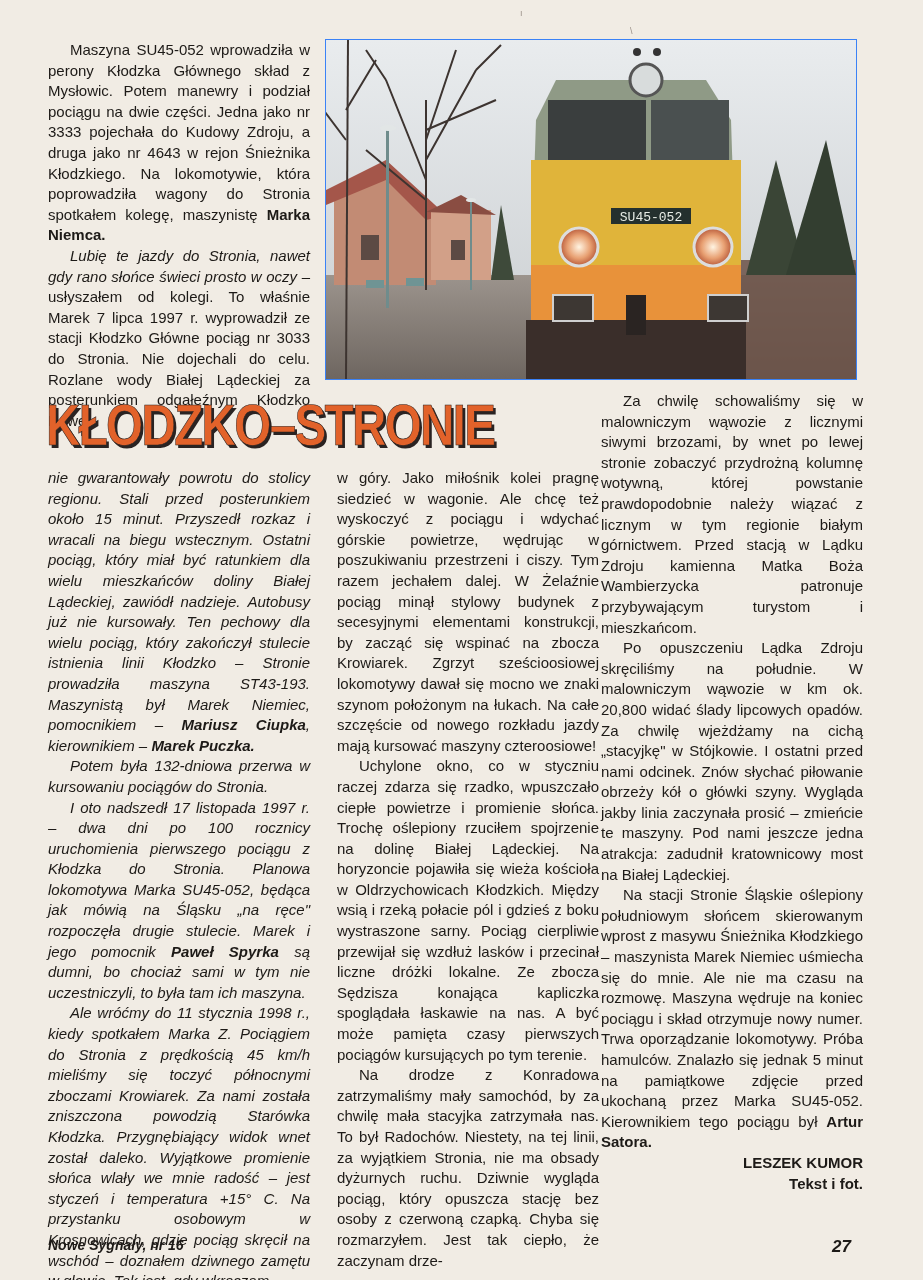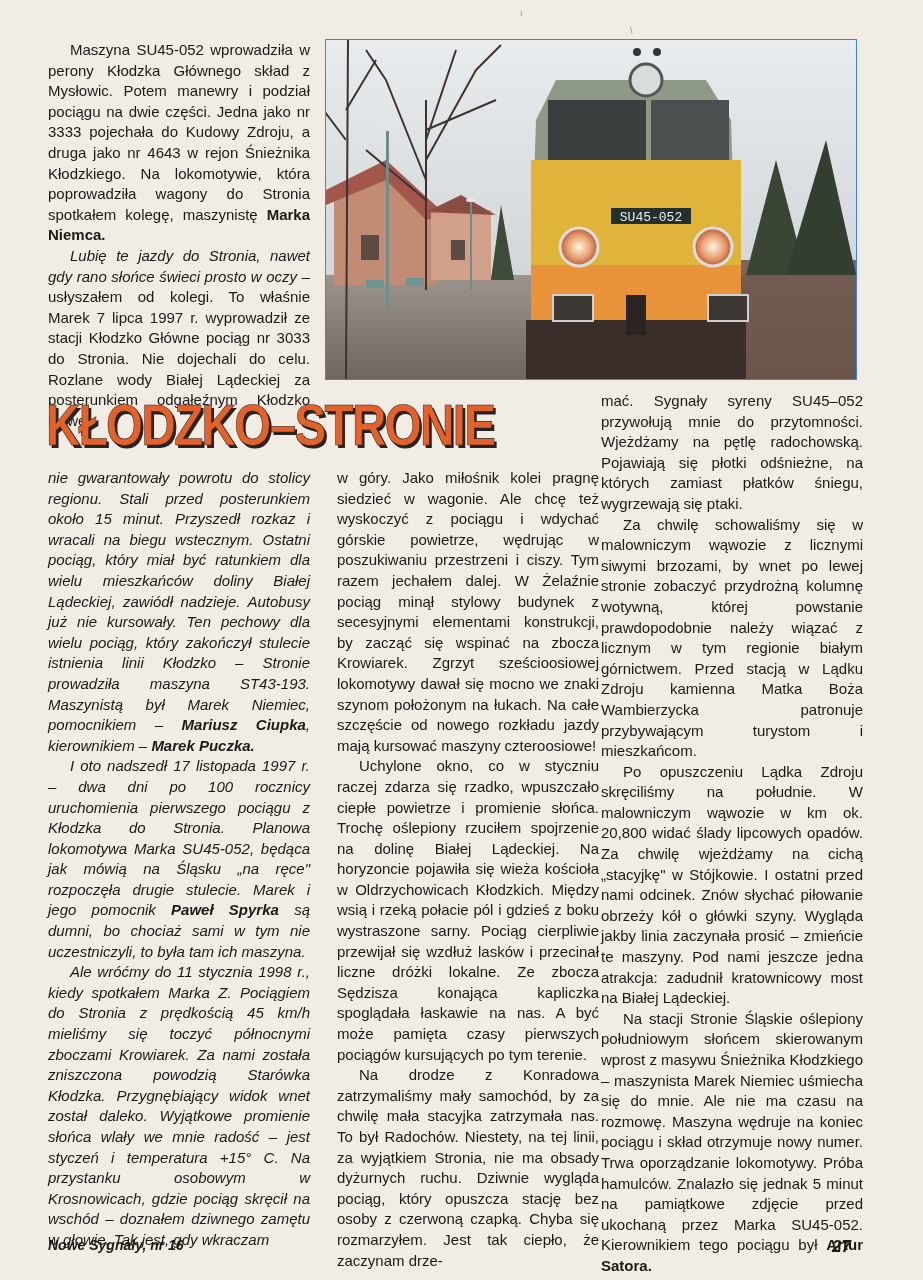--- a/index.html
+++ b/index.html
@@ -134,30 +134,30 @@
       <rect x="382" y="255" width="40" height="26" fill="#3d3733" stroke="#cfcfcf" stroke-width="2"></rect>
       <rect x="300" y="255" width="20" height="40" fill="#2a2422"></rect>
     </g>
   </svg>
 </div>
 
 <div id="title">KŁODZKO–STRONIE</div>
 
 <div id="col-left" class="col">
     <p class="noindent"><span>nie gwarantowały powrotu do stolicy regionu. Stali przed posterunkiem około 15 minut. Przyszedł rozkaz i wracali na biegu wstecznym. Ostatni pociąg, który miał być ratunkiem dla wielu mieszkańców doliny Białej Lądeckiej, zawiódł nadzieje. Autobusy już nie kursowały. Ten pechowy dla wielu pociąg, który zakończył stulecie istnienia linii Kłodzko – Stronie prowadziła maszyna ST43-193. Maszynistą był Marek Niemiec, pomocnikiem – </span><b>Mariusz Ciupka</b><span>, kierownikiem – </span><b>Marek Puczka.</b></p>
+    <p><span>Potem była 132-dniowa przerwa w kursowaniu pociągów do Stronia.</span></p>
     <p><span>I oto nadszedł 17 listopada 1997 r. – dwa dni po 100 rocznicy uruchomienia pierwszego pociągu z Kłodzka do Stronia. Planowa lokomotywa Marka SU45-052, będąca jak mówią na Śląsku „na ręce" rozpoczęła drugie stulecie. Marek i jego pomocnik </span><b>Paweł Spyrka</b><span> są dumni, bo chociaż sami w tym nie uczestniczyli, to była tam ich maszyna.</span></p>
     <p><span>Ale wróćmy do 11 stycznia 1998 r., kiedy spotkałem Marka Z. Pociągiem do Stronia z prędkością 45 km/h mieliśmy się toczyć północnymi zboczami Krowiarek. Za nami została zniszczona powodzią Starówka Kłodzka. Przygnębiający widok wnet został daleko. Wyjątkowe promienie słońca wlały we mnie radość – jest styczeń i temperatura +15° C. Na przystanku osobowym w Krosnowicach, gdzie pociąg skręcił na wschód – doznałem dziwnego zamętu w głowie. Tak jest, gdy wkraczam</span></p>
   </div>
 <div id="col-mid" class="col">
     <p class="noindent"><span>w góry. Jako miłośnik kolei pragnę siedzieć w wagonie. Ale chcę też wyskoczyć z pociągu i wdychać górskie powietrze, wędrując w poszukiwaniu przestrzeni i ciszy. Tym razem jechałem dalej. W Żelaźnie pociąg minął stylowy budynek z secesyjnymi elementami konstrukcji, by zacząć się wspinać na zbocza Krowiarek. Zgrzyt sześcioosiowej lokomotywy dawał się mocno we znaki szynom położonym na łukach. Na całe szczęście od nowego rozkładu jazdy mają kursować maszyny czteroosiowe!</span></p>
     <p><span>Uchylone okno, co w styczniu raczej zdarza się rzadko, wpuszczało ciepłe powietrze i promienie słońca. Trochę oślepiony rzuciłem spojrzenie na dolinę Białej Lądeckiej. Na horyzoncie pojawiła się wieża kościoła w Oldrzychowicach Kłodzkich. Między wsią i rzeką połacie pól i gdzieś z boku wystraszone sarny. Pociąg cierpliwie przewijał się wzdłuż lasków i przecinał liczne dróżki lokalne. Ze zbocza Sędzisza konająca kapliczka spoglądała łaskawie na nas. A być może pamięta czasy pierwszych pociągów kursujących po tym terenie.</span></p>
     <p><span>Na drodze z Konradowa zatrzymaliśmy mały samochód, by za chwilę mała stacyjka zatrzymała nas. To był Radochów. Niestety, na tej linii, za wyjątkiem Stronia, nie ma obsady dyżurnych ruchu. Dziwnie wygląda pociąg, który opuszcza stację bez osoby z czerwoną czapką. Chyba się rozmarzyłem. Jest tak ciepło, że zaczynam drze-</span></p>
   </div>
 <div id="col-right" class="col">
-<p class="noindent"><span>mać. Sygnały syreny SU45–052 przywołują mnie do przytomności. Wjeżdżamy na pętlę radochowską. Pojawiają się płotki odśnieżne, na których zamiast płatków śniegu, wygrzewają się ptaki.</span></p>
     <p><span>Za chwilę schowaliśmy się w malowniczym wąwozie z licznymi siwymi brzozami, by wnet po lewej stronie zobaczyć przydrożną kolumnę wotywną, której powstanie prawdopodobnie należy wiązać z licznym w tym regionie białym górnictwem. Przed stacją w Lądku Zdroju kamienna Matka Boża Wambierzycka patronuje przybywającym turystom i mieszkańcom.</span></p>
     <p><span>Po opuszczeniu Lądka Zdroju skręciliśmy na południe. W malowniczym wąwozie w km ok. 20,800 widać ślady lipcowych opadów. Za chwilę wjeżdżamy na cichą „stacyjkę" w Stójkowie. I ostatni przed nami odcinek. Znów słychać piłowanie obrzeży kół o główki szyny. Wygląda jakby linia zaczynała prosić – zmieńcie te maszyny. Pod nami jeszcze jedna atrakcja: zadudnił kratownicowy most na Białej Lądeckiej.</span></p>
     <p><span>Na stacji Stronie Śląskie oślepiony południowym słońcem skierowanym wprost z masywu Śnieżnika Kłodzkiego – maszynista Marek Niemiec uśmiecha się do mnie. Ale nie ma czasu na rozmowę. Maszyna wędruje na koniec pociągu i skład otrzymuje nowy numer. Trwa oporządzanie lokomotywy. Próba hamulców. Znalazło się jednak 5 minut na pamiątkowe zdjęcie przed ukochaną przez Marka SU45-052. Kierownikiem tego pociągu był </span><b>Artur Satora.</b></p>
     <p class="signature">LESZEK KUMOR</p>
     <p class="signature">Tekst i fot.</p>
   </div>
 
 <div id="footer-left">Nowe Sygnały, nr 16</div>
 <div id="footer-right">27</div>
 

